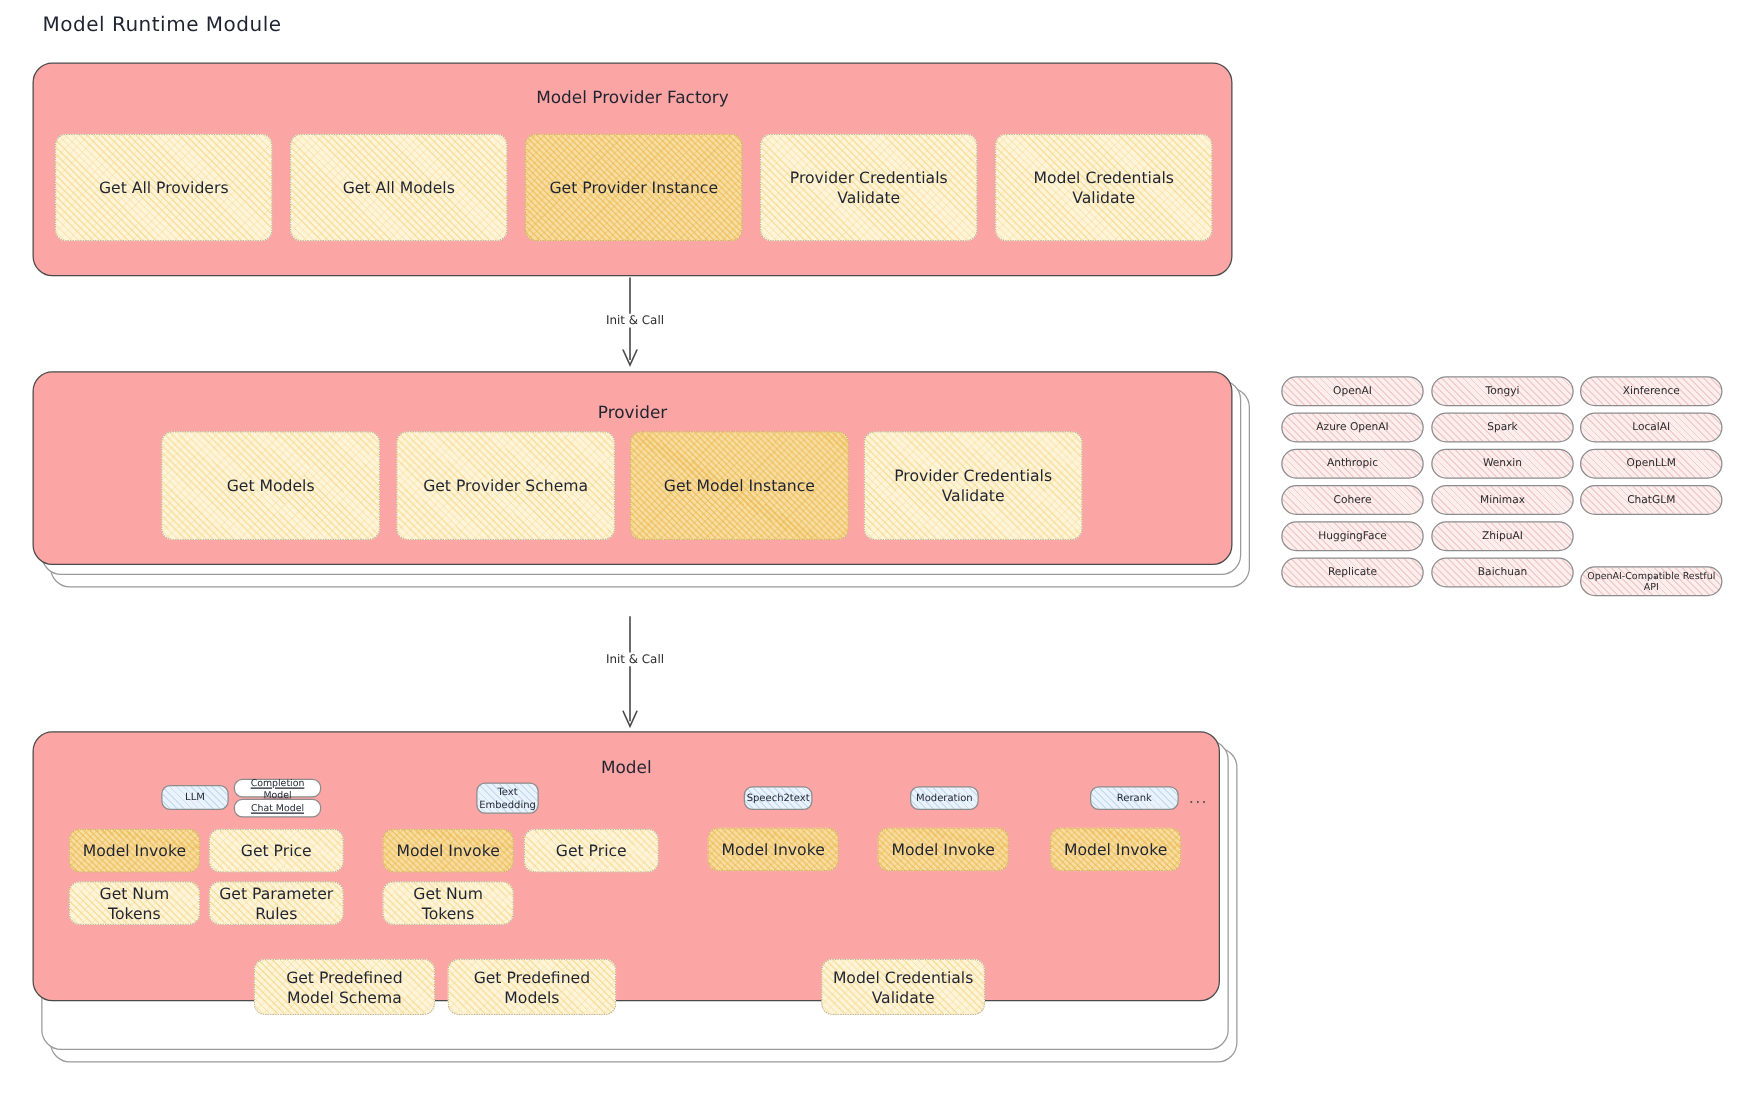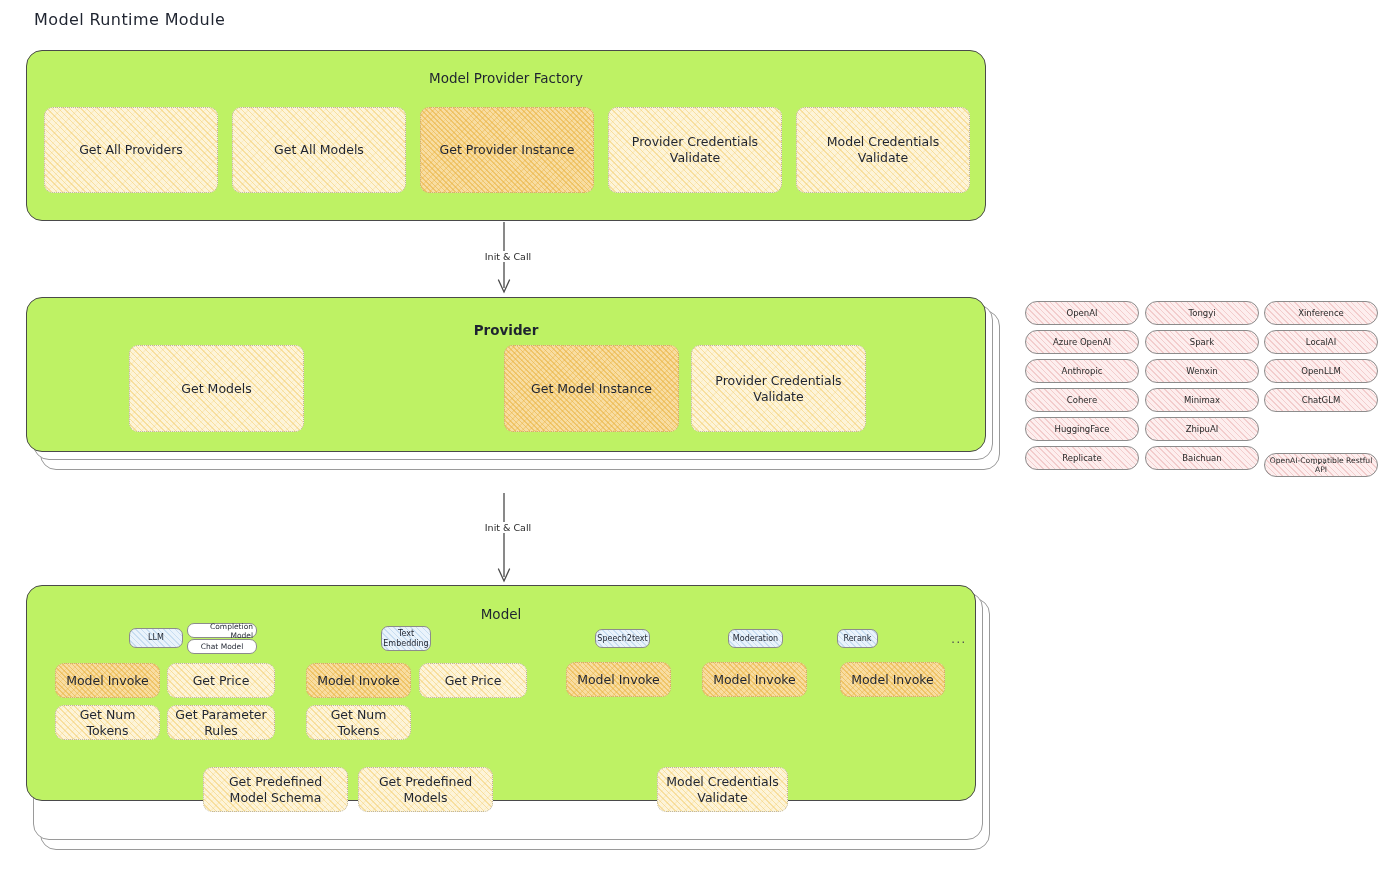--- a/index.html
+++ b/index.html
@@ -13,21 +13,21 @@
   .abs{position:absolute;}
 
   
   #page-title{
     left:34px;top:10px;font-size:16px;letter-spacing:.4px;color:#1f2430;
     font-family:"DejaVu Sans","Liberation Sans",sans-serif;
   }
 
   
   .panel{
-    border:1.3px solid #4a4a4a;border-radius:16px;background:#bef264;
+    border:1.3px solid #4a4a4a;border-radius:16px;background:#fca5a5;
     box-sizing:border-box;
   }
   .panel-stack-layer{
     border:1.1px solid #9a9a9a;border-radius:16px;background:#fff;
     box-sizing:border-box;
   }
   .panel-title{
     position:absolute;left:0;right:0;text-align:center;font-size:13.5px;color:#1f2430;
   }
 
@@ -67,22 +67,22 @@
     border:1.2px solid #8c8c8c;border-radius:7px;
     display:flex;align-items:center;justify-content:center;text-align:center;
     font-size:8px;line-height:1.15;color:#1f2430;padding:1px 3px;
     background-color:#eaf3fb;
     background-image:
       repeating-linear-gradient(45deg, rgba(150,190,226,.40) 0 1px, rgba(255,255,255,0) 1px 4px);
   }
   .pill-white{
     position:absolute;box-sizing:border-box;
     border:1.2px solid #8c8c8c;border-radius:7px;
-    display:flex;align-items:center;justify-content:center;text-align:right;
-    font-size:7.5px;color:#1f2430;padding:1px 3px;background:#fff;
+    display:flex;align-items:center;justify-content:center;text-align:center;
+    font-size:7.5px;color:#1f2430;padding:1px 3px;background:#fff;text-decoration:underline;
   }
 
   
   .arrow-label{
     position:absolute;font-size:9.5px;color:#2a2a2a;text-align:center;
     background:#fff;padding:0 4px;white-space:nowrap;
   }
   .ellipsis{
     position:absolute;font-size:13px;color:#555;letter-spacing:1px;
   }
@@ -106,23 +106,24 @@
 
   <svg class="arrow" style="left:494px;top:222px;width:20px;height:74px;" viewBox="0 0 20 74">
     <path d="M10 0 L10 66" stroke="#4a4a4a" stroke-width="1.3" fill="none"></path>
     <path d="M4.5 58 L10 70 L15.5 58" stroke="#4a4a4a" stroke-width="1.3" fill="none" stroke-linecap="round"></path>
   </svg>
   <div class="arrow-label" style="left:464px;top:251px;width:80px;">Init &amp; Call</div>
 
   <div class="abs panel-stack-layer" style="left:40px;top:310px;width:960px;height:160px;"></div>
   <div class="abs panel-stack-layer" style="left:33px;top:304px;width:960px;height:156px;"></div>
   <div class="abs panel" style="left:26px;top:297px;width:960px;height:155px;">
-    <div class="panel-title" style="top:24px;font-weight:bold;">Provider</div>
+    <div class="panel-title" style="top:24px;">Provider</div>
   </div>
   <div class="abs fbox" style="left:129px;top:345px;width:175px;height:87px;">Get Models</div>
+  <div class="abs fbox" style="left:317px;top:345px;width:175px;height:87px;">Get Provider Schema</div>
   <div class="abs fbox hl" style="left:504px;top:345px;width:175px;height:87px;">Get Model Instance</div>
   <div class="abs fbox" style="left:691px;top:345px;width:175px;height:87px;">Provider Credentials Validate</div>
 
   <div class="abs chip" style="left:1025px;top:301px;width:114px;height:24px;">OpenAI</div>
   <div class="abs chip" style="left:1025px;top:330px;width:114px;height:24px;text-align:right;">Azure OpenAI</div>
   <div class="abs chip" style="left:1025px;top:359px;width:114px;height:24px;">Anthropic</div>
   <div class="abs chip" style="left:1025px;top:388px;width:114px;height:24px;">Cohere</div>
   <div class="abs chip" style="left:1025px;top:417px;width:114px;height:24px;">HuggingFace</div>
   <div class="abs chip" style="left:1025px;top:446px;width:114px;height:24px;">Replicate</div>
 
@@ -164,21 +165,21 @@
   <div class="abs fbox hl" style="left:306px;top:663px;width:105px;height:35px;">Model Invoke</div>
   <div class="abs fbox" style="left:419px;top:663px;width:108px;height:35px;">Get Price</div>
   <div class="abs fbox" style="left:306px;top:705px;width:105px;height:35px;">Get Num Tokens</div>
 
   <div class="abs pill-blue" style="left:595px;top:629px;width:55px;height:19px;">Speech2text</div>
   <div class="abs fbox hl" style="left:566px;top:662px;width:105px;height:35px;">Model Invoke</div>
 
   <div class="abs pill-blue" style="left:728px;top:629px;width:55px;height:19px;">Moderation</div>
   <div class="abs fbox hl" style="left:702px;top:662px;width:105px;height:35px;">Model Invoke</div>
 
-  <div class="abs pill-blue" style="left:837px;top:629px;width:41px;height:19px;">Rerank</div>
+  <div class="abs pill-blue" style="left:872px;top:629px;width:71px;height:19px;">Rerank</div>
   <div class="abs fbox hl" style="left:840px;top:662px;width:105px;height:35px;">Model Invoke</div>
 
   <div class="ellipsis" style="left:951px;top:631px;">...</div>
 
   <div class="abs fbox" style="left:203px;top:767px;width:145px;height:45px;">Get Predefined Model Schema</div>
   <div class="abs fbox" style="left:358px;top:767px;width:135px;height:45px;">Get Predefined Models</div>
   <div class="abs fbox" style="left:657px;top:767px;width:131px;height:45px;">Model Credentials Validate</div>
 
 </div>
 

